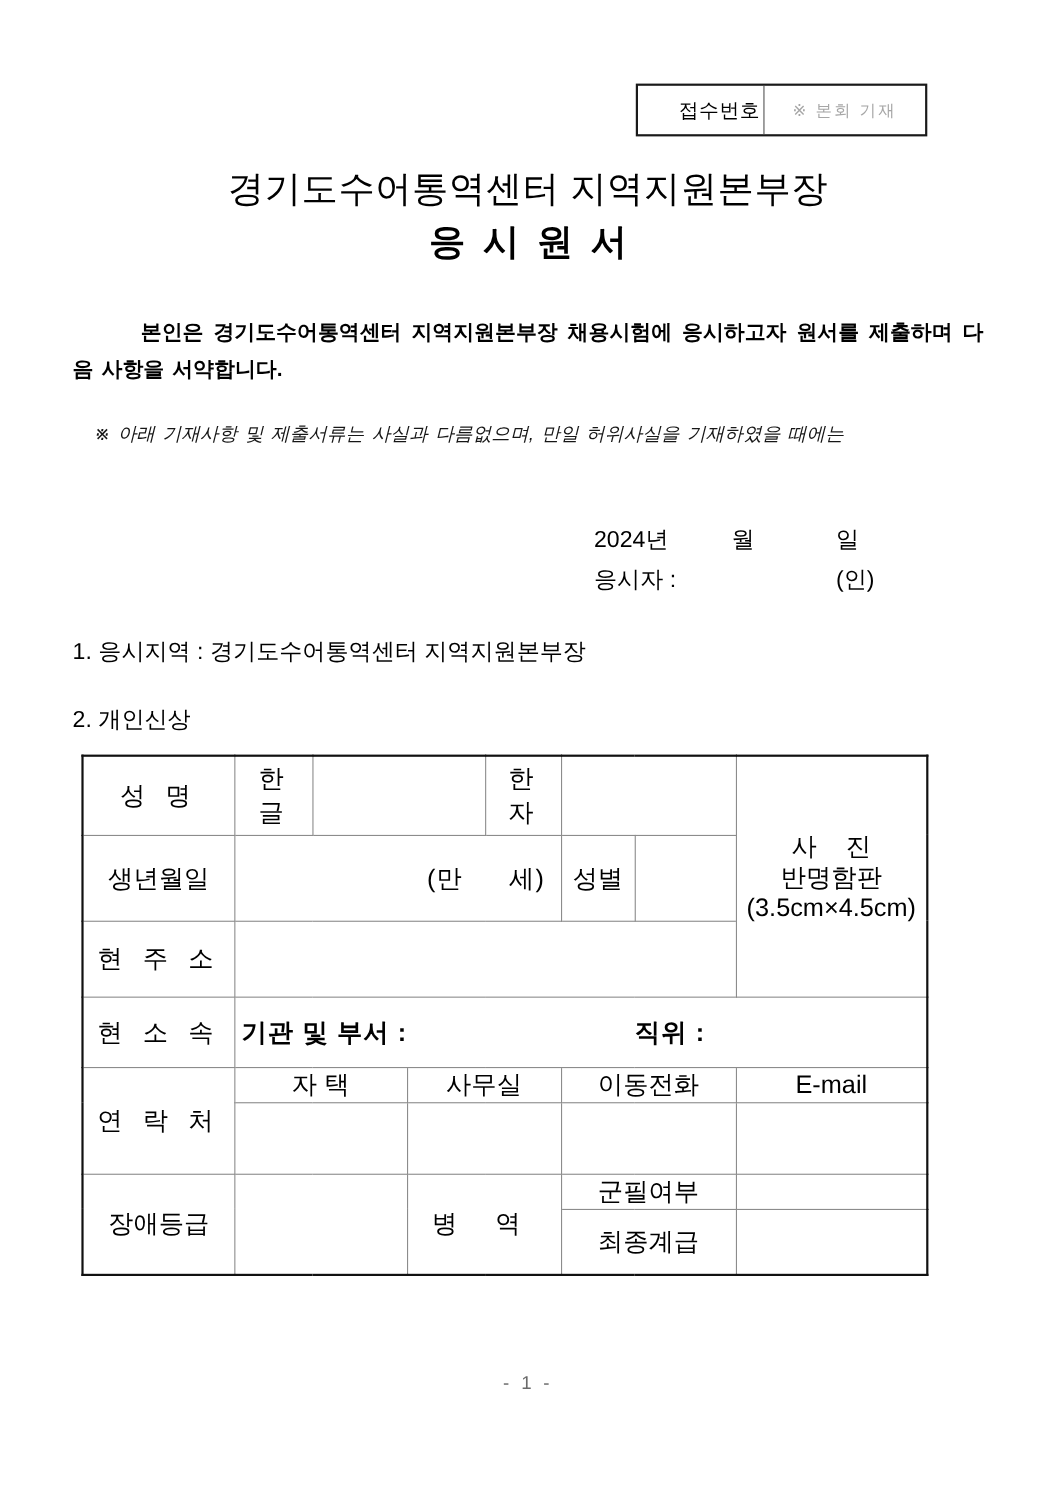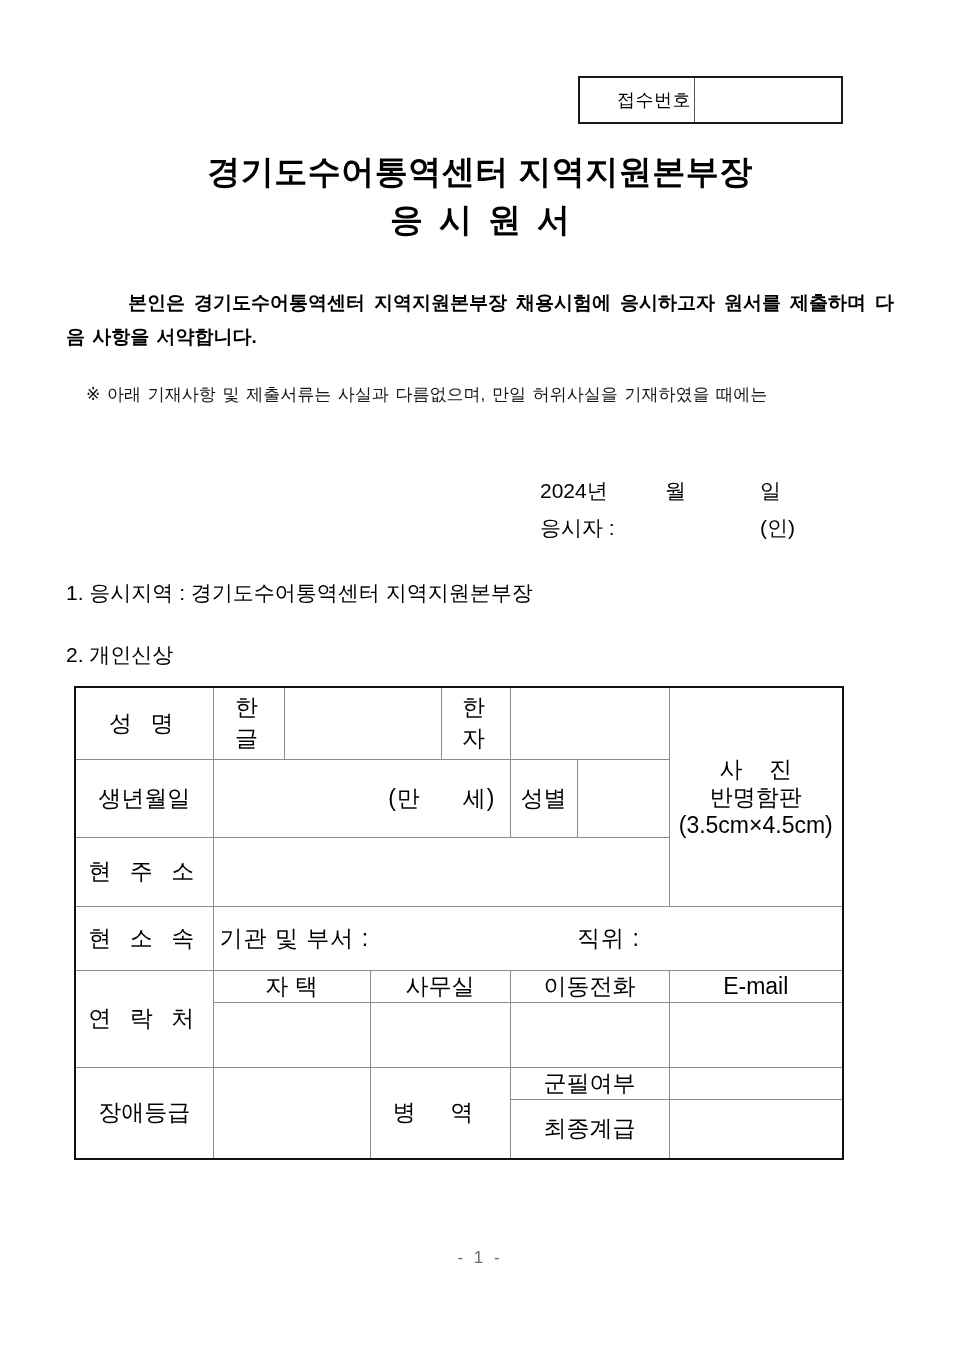--- a/index.html
+++ b/index.html
@@ -62,21 +62,21 @@
   
   .title-block {
     position: absolute;
     left: 0;
     top: 150px;
     width: 960px;
     text-align: center;
   }
   .title-line1 {
     font-size: 33px;
-    font-weight: bold;
+    font-weight: normal;
     letter-spacing: 0.5px;
     line-height: 44px;
     white-space: pre;
   }
   .title-line2 {
     font-size: 33px;
     font-weight: bold;
     letter-spacing: 16px;
     line-height: 52px;
     padding-left: 16px;
@@ -101,20 +101,21 @@
     position: absolute;
     left: 86px;
     top: 379px;
     width: 790px;
     font-size: 17px;
     line-height: 32px;
     text-align: justify;
     text-justify: inter-character;
     word-spacing: 2px;
     color: #161616;
+    font-style: italic;
   }
   .notice .nline2 { display: block; }
 
   
   .date-block {
     position: absolute;
     left: 540px;
     top: 472px;
     width: 300px;
     font-size: 21px;
@@ -179,20 +180,21 @@
     font-size: 17px;
     line-height: 28px;
   }
   .photo-cell .p1 { letter-spacing: 10px; padding-left: 10px; display:block; }
   .photo-cell .p2 { display:block; }
   .photo-cell .p3 { display:block; }
   .affil {
     display: flex;
     align-items: flex-end;
     width: 100%;
+    font-weight: bold;
   }
   .affil .a1 { width: 58%; text-align: left; letter-spacing: 1px; }
   .affil .a2 { width: 42%; text-align: left; letter-spacing: 1px; }
   .age-wrap {
     display: block;
     text-align: right;
     padding-right: 8px;
     letter-spacing: 1px;
   }
   .age-wrap .gap { display:inline-block; width: 42px; }
@@ -209,20 +211,21 @@
     letter-spacing: 3px;
   }
 </style>
 </head>
 <body>
 
 <div class="page">
 
   <div class="receipt-box">
     <div class="receipt-label">접수번호</div>
+    <div class="receipt-note">※ 본회 기재</div>
   </div>
 
   <div class="title-block">
     <div class="title-line1">경기도수어통역센터 지역지원본부장</div>
     <div class="title-line2">응시원서</div>
   </div>
 
   <div class="intro">본인은 경기도수어통역센터 지역지원본부장 채용시험에 응시하고자 원서를 제출하며 다음 사항을 서약합니다.</div>
 
   <div class="notice">

